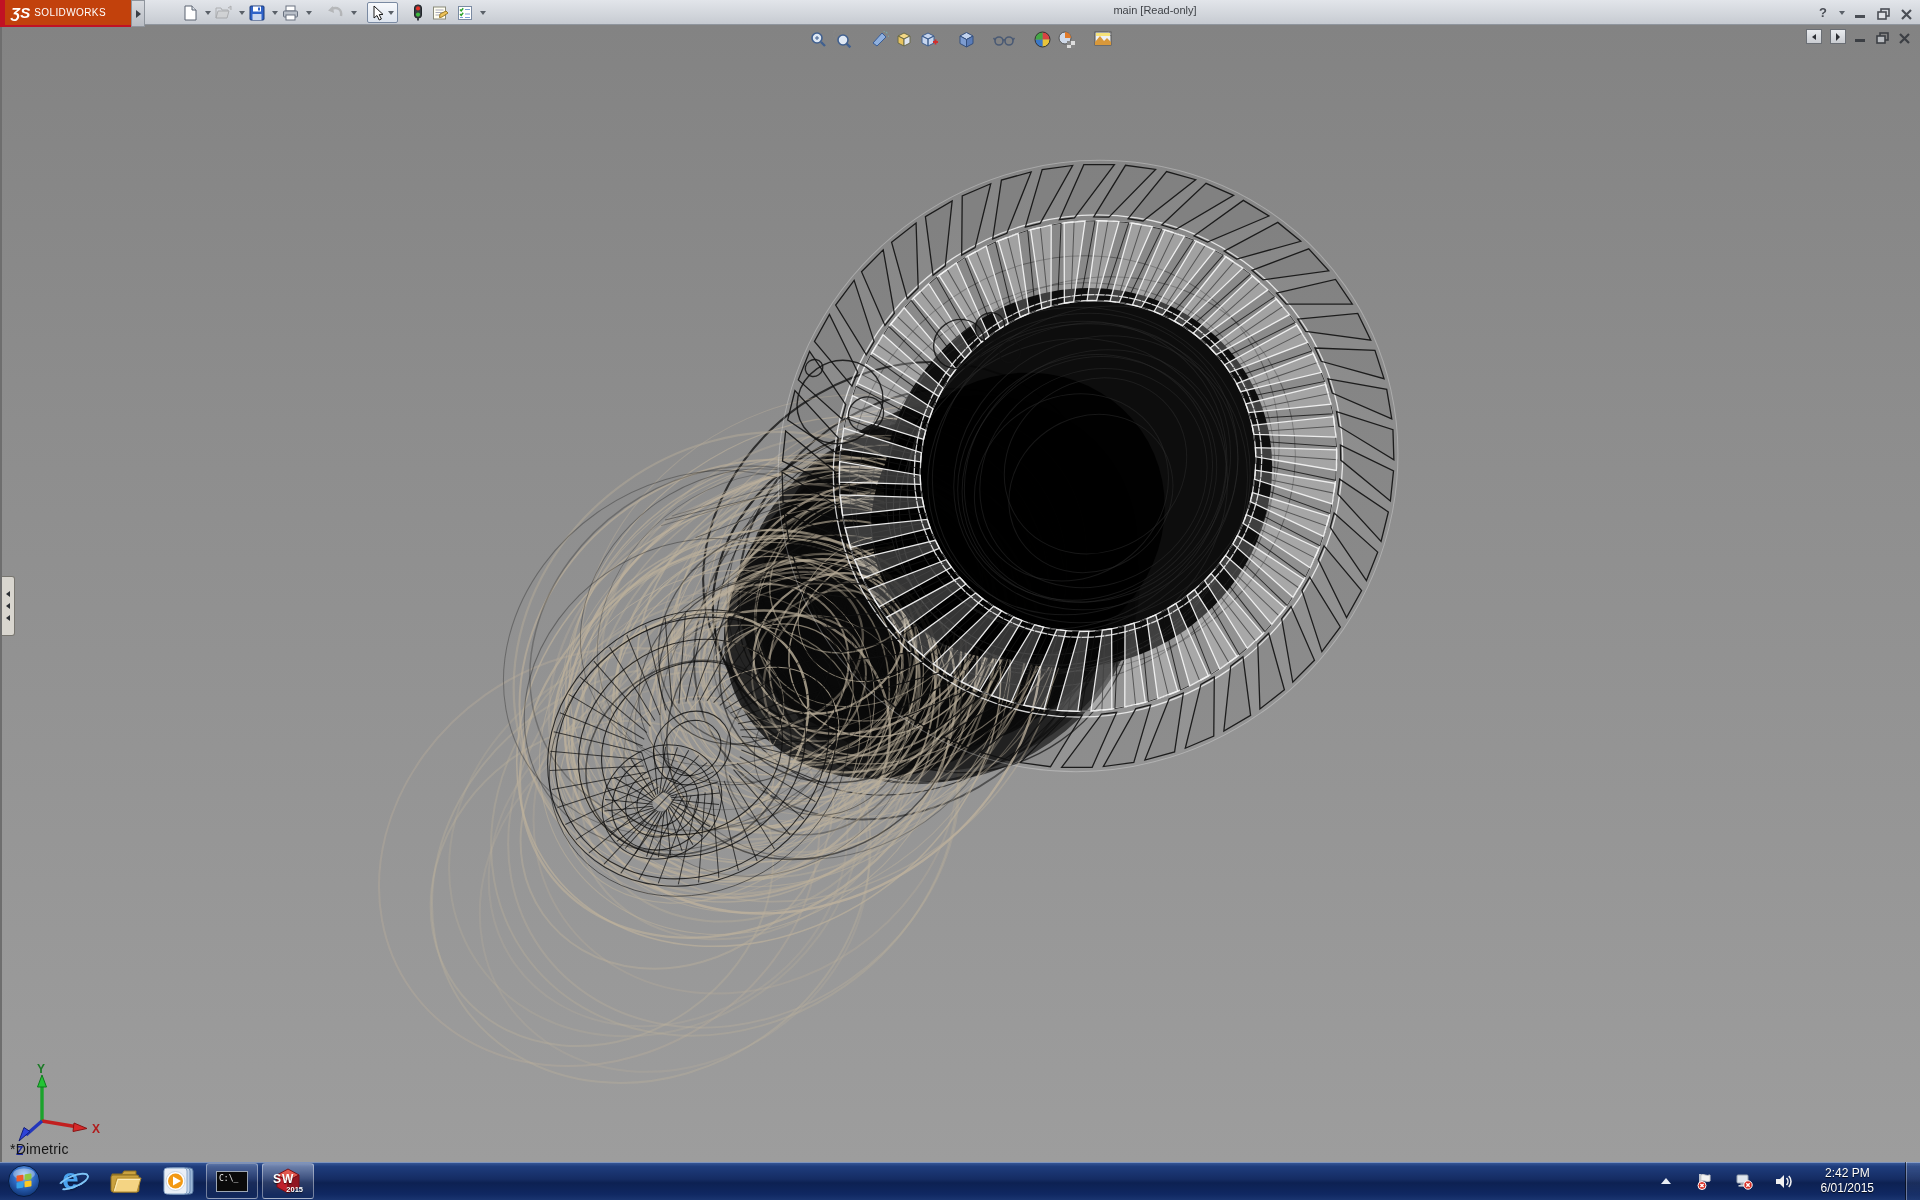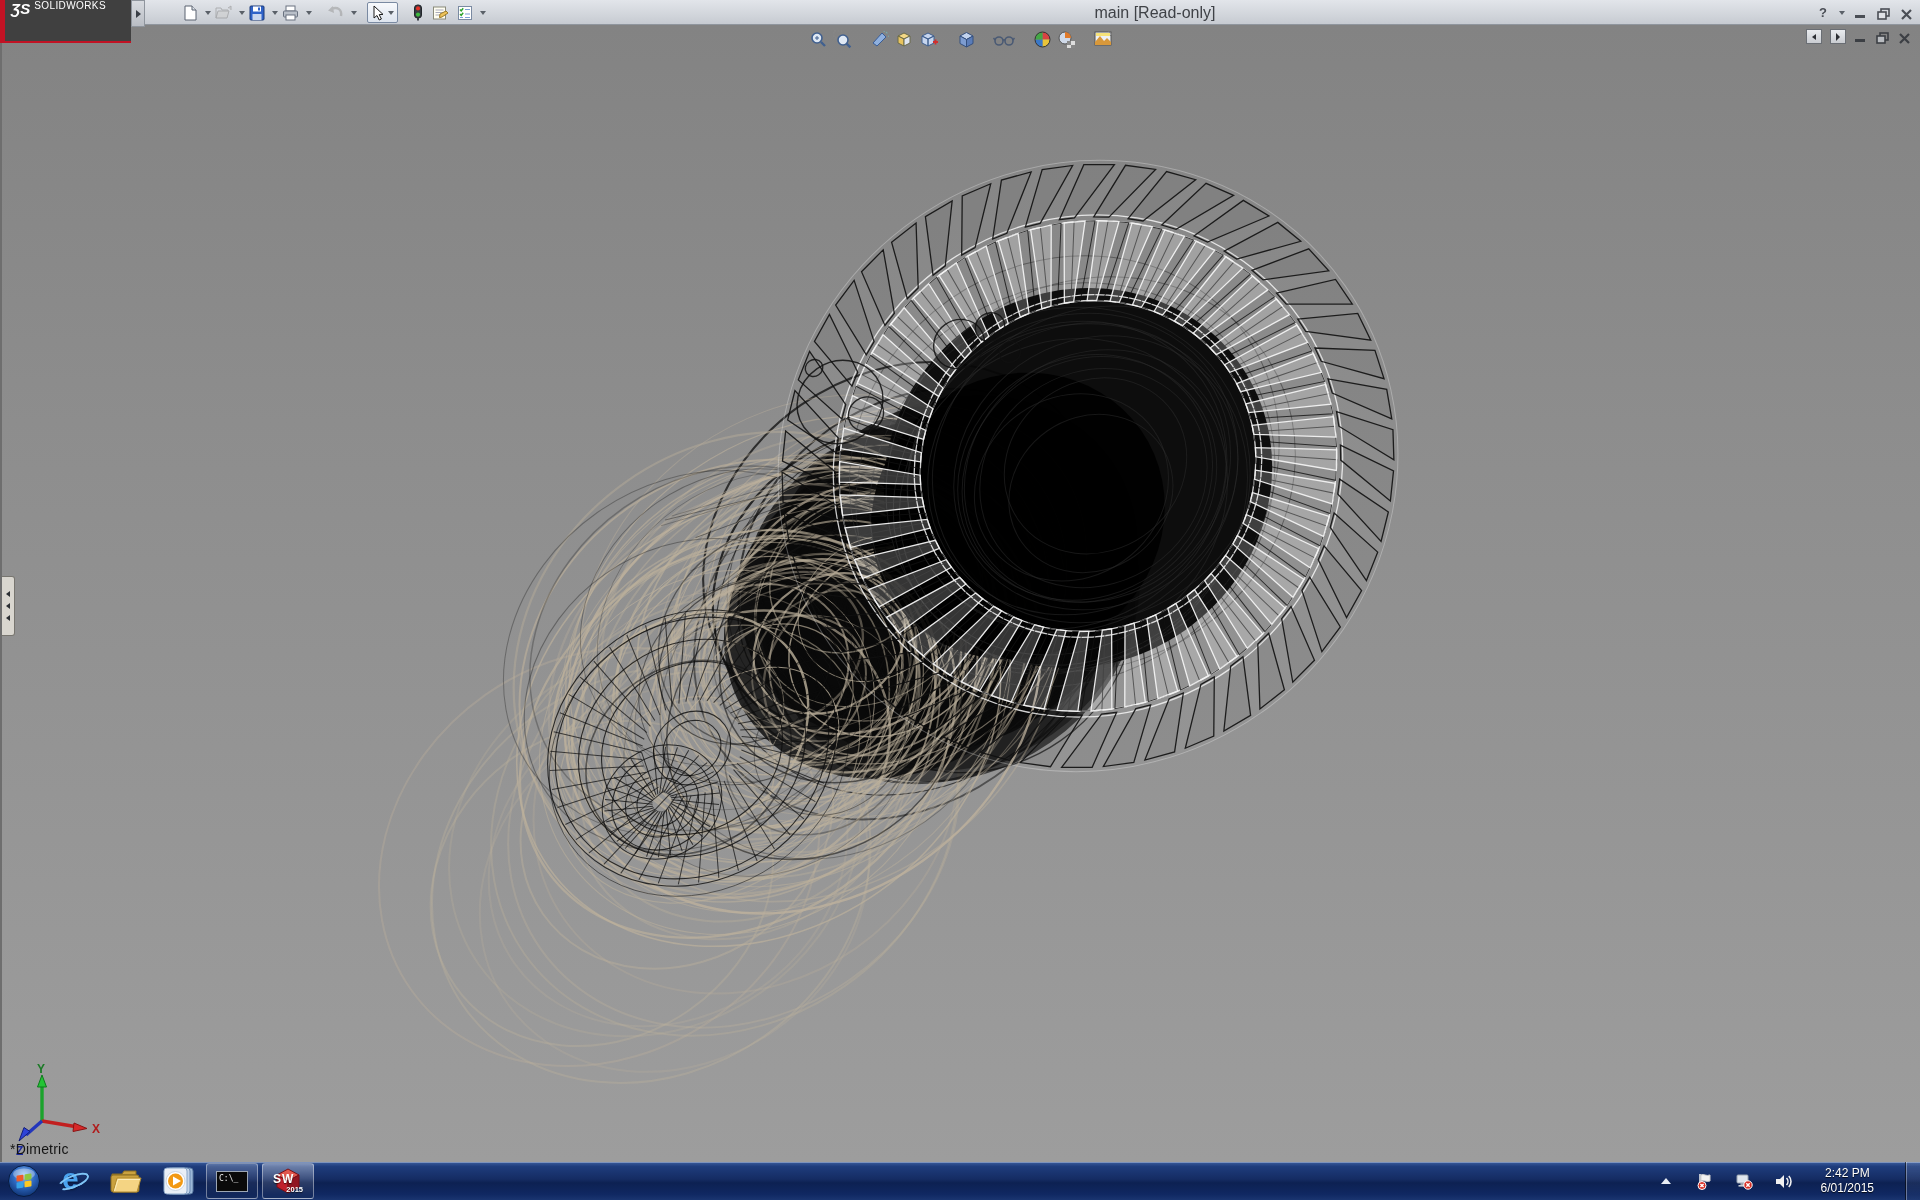--- a/index.html
+++ b/index.html
@@ -2,39 +2,39 @@
 <html><head>
 <meta charset="utf-8">
 <style>
   * { margin:0; padding:0; box-sizing:border-box; }
   html,body { width:1920px; height:1200px; overflow:hidden; font-family:"Liberation Sans",sans-serif; }
   #app { position:relative; width:1920px; height:1200px; background:#8a8a8a; }
 
   
   #titlebar { position:absolute; left:0; top:0; width:1920px; height:25px;
     background:linear-gradient(#e2e5ea,#cfd3d9 70%,#c6cad1); border-bottom:1px solid #8f959d; z-index:30; }
-  #logo-block { position:absolute; left:0; top:0; width:131px; height:43px; background:#404040;
-    border-left:5px solid #c11224; border-bottom:2px solid #c11224; display:flex; align-items:flex-start; padding-left:6px; z-index:31; }
+  #logo-block { position:absolute; left:0; top:0; width:131px; height:27px; background:#c2410c;
+    border-left:5px solid #c11224; border-bottom:2px solid #c11224; display:flex; align-items:center; padding-left:6px; z-index:31; }
   #logo-glyph { color:#fff; font-size:15px; font-weight:bold; font-style:italic; margin-right:4px; }
   #logo-text { color:#fff; font-size:10px; font-weight:normal; letter-spacing:.4px; }
   #logo-flyout { position:absolute; left:131px; top:0; width:14px; height:27px; background:linear-gradient(#d8dbe0,#b9bdc4);
     border:1px solid #8f959d; display:flex; align-items:center; justify-content:center; z-index:31; }
   .tri-r { width:0;height:0;border-top:4px solid transparent;border-bottom:4px solid transparent;border-left:5px solid #3a3f46; }
   .tri-d { width:0;height:0;border-left:3.5px solid transparent;border-right:3.5px solid transparent;border-top:4px solid #5a6068; margin-left:3px; }
   .tri-l { width:0;height:0;border-top:3.5px solid transparent;border-bottom:3.5px solid transparent;border-right:4px solid #2c2f33; }
 
   #main-toolbar { position:absolute; left:178px; top:1px; height:23px; display:flex; align-items:center; z-index:31; }
   .tb-btn { height:21px; display:flex; align-items:center; padding:0 3px; border:1px solid transparent; }
   .tb-btn svg { display:block; }
   .tb-gap { width:10px; }
   .tb-pressed { border:1px solid #7a8aa2; background:linear-gradient(#f7f9fc,#dde4ee); border-radius:2px; }
   .grayed { opacity:.55; filter:grayscale(1); }
 
   #window-title { position:absolute; left:1040px; top:4px; width:230px; text-align:center;
-    font-size:16px; color:#3f4247; z-index:30; }
+    font-size:11px; color:#3f4247; z-index:30; }
 
   #titlebar-right { position:absolute; right:6px; top:2px; height:21px; display:flex; align-items:center; gap:9px; z-index:31; }
   #help-label { font-size:13px; font-weight:bold; color:#4a4e55; }
   .winctl { width:14px; height:12px; position:relative; }
   .min-glyph { position:absolute; left:1px; bottom:1px; width:10px; height:3px; background:#4a4e55; }
 
   
   #viewport { position:absolute; left:0; top:25px; width:1920px; height:1137px;
     background:linear-gradient(#838383,#8d8d8d 35%,#9d9d9d); border-left:2px solid #6e6e6e; z-index:1; }
   #model-canvas { position:absolute; left:0; top:-25px; width:1920px; height:1200px; }

